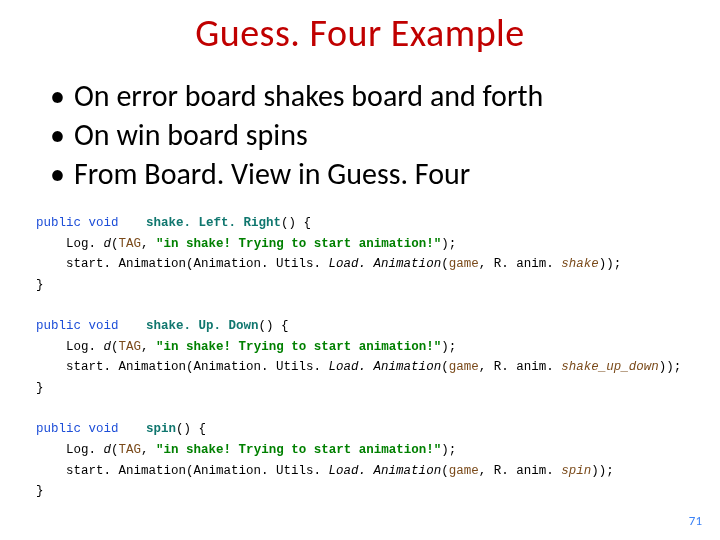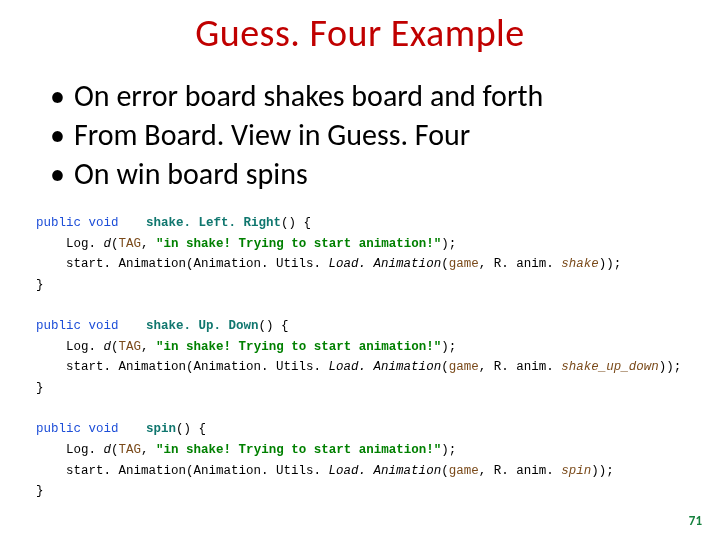--- a/index.html
+++ b/index.html
@@ -53,34 +53,33 @@
   .kw { color: #1d4ed8; font-weight: normal; }
   .ident { color: #7a4a1a; text-align: center; }
   .mtd { color: #0f766e; font-weight: bold; margin-left: 20px; }
   .str { color: #008000; font-weight: bold; }
   .stat { font-style: italic; }
   .page-num {
     position: absolute;
     right: 18px;
     bottom: 12px;
     font-size: 13px;
-    color: #15803d;
-    font-weight: bold;
+    color: #3b82f6;
   }
 </style>
 </head>
 <body>
 
 <div class="slide">
   <h1 class="title">Guess. Four Example</h1>
 
   <ul class="bullets">
     <li>On error board shakes board and forth</li>
+    <li>On win board spins</li>
     <li>From Board. View in Guess. Four</li>
-    <li>On win board spins</li>
   </ul>
 
   <div class="code"><span class="kw">public</span> <span class="kw">void</span> <span class="mtd">shake. Left. Right</span>() {
     <span>Log.</span> <span class="stat">d</span>(<span class="ident">TAG</span>, <span class="str">"in shake! Trying to start animation!"</span>);
     <span>start. Animation</span>(<span>Animation. Utils.</span> <span class="stat">Load. Animation</span>(<span class="ident">game</span>, <span>R. anim.</span> <span class="ident stat">shake</span>));
 }
 
 <span class="kw">public</span> <span class="kw">void</span> <span class="mtd">shake. Up. Down</span>() {
     <span>Log.</span> <span class="stat">d</span>(<span class="ident">TAG</span>, <span class="str">"in shake! Trying to start animation!"</span>);
     <span>start. Animation</span>(<span>Animation. Utils.</span> <span class="stat">Load. Animation</span>(<span class="ident">game</span>, <span>R. anim.</span> <span class="ident stat">shake_up_down</span>));

